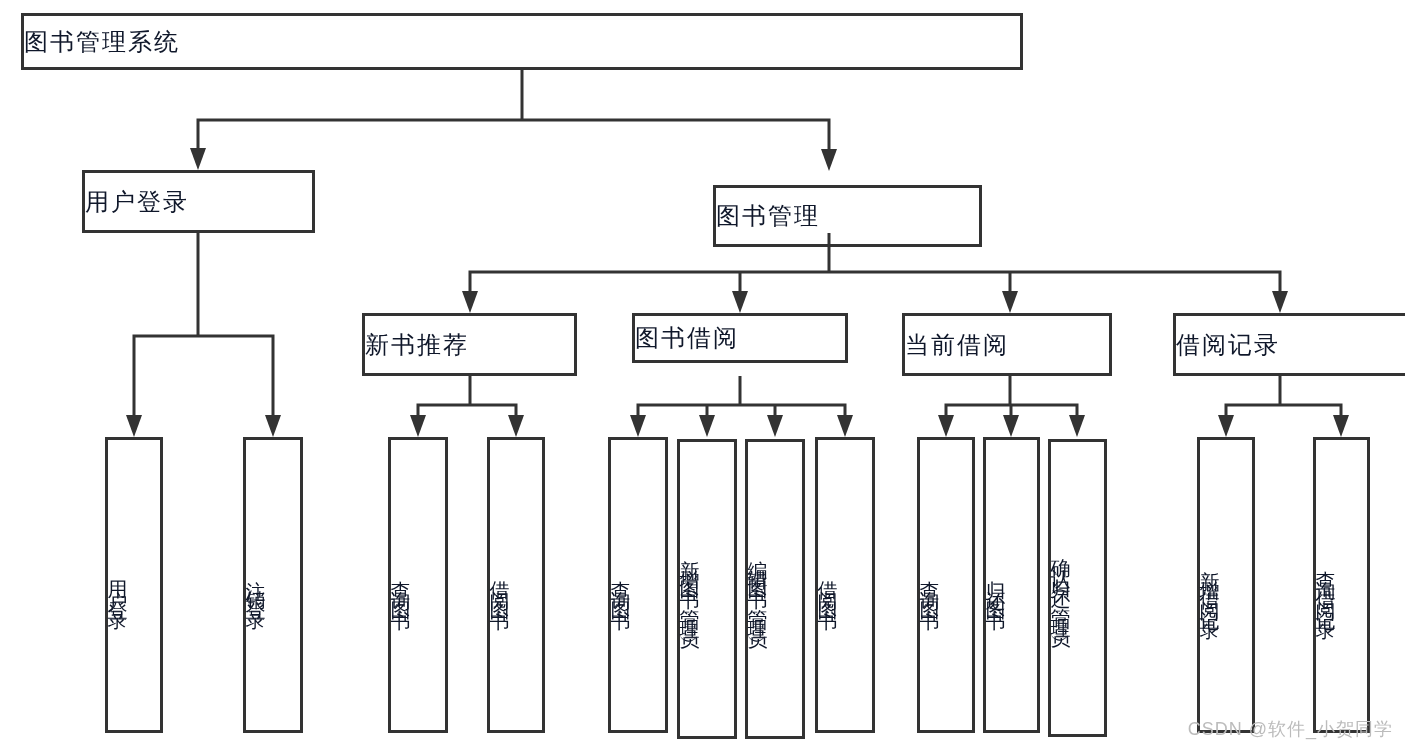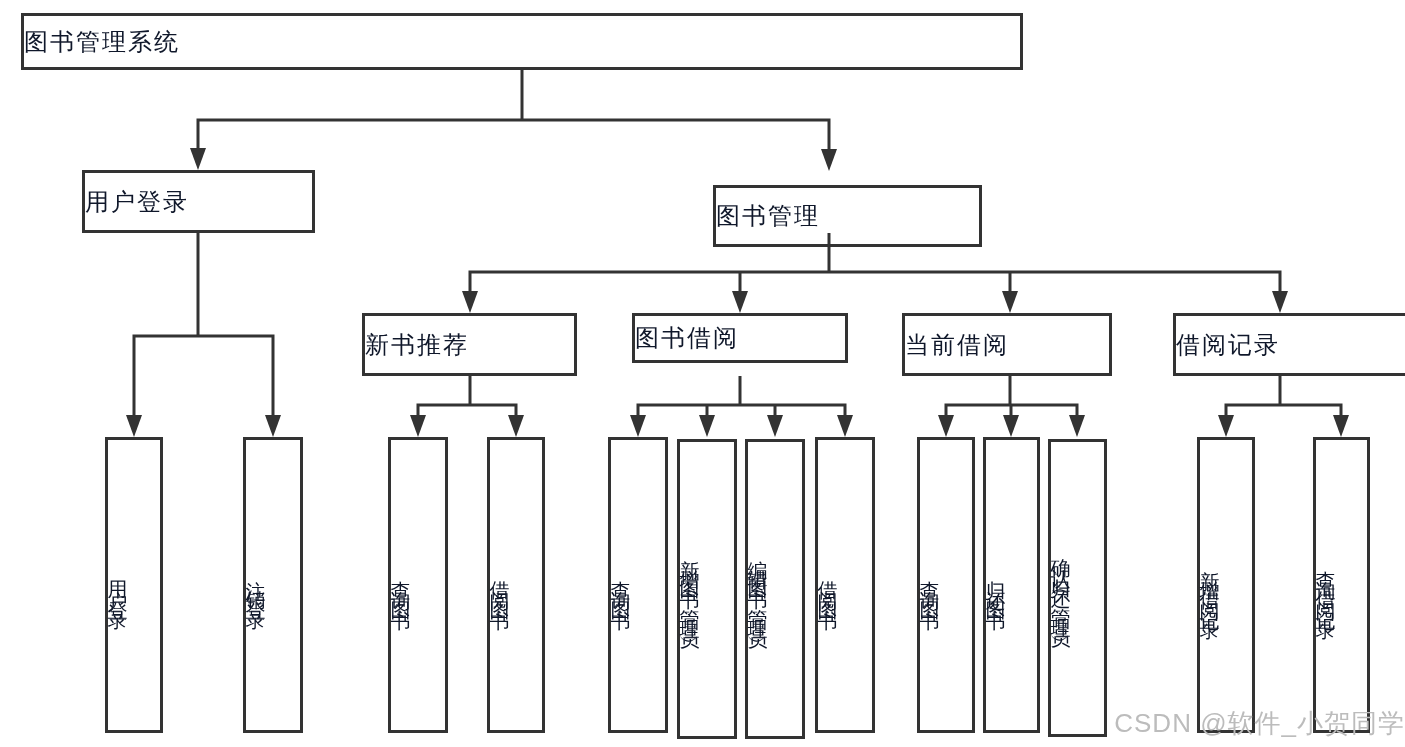--- a/index.html
+++ b/index.html
@@ -52,23 +52,23 @@
     stroke: #333333;
     stroke-width: 3;
     fill: none;
   }
   svg.connectors polygon {
     fill: #333333;
     stroke: none;
   }
   .watermark {
     position: absolute;
-    right: 0;
+    right: 12px;
     bottom: 6px;
-    font-size: 26px;
+    font-size: 18px;
     letter-spacing: 1px;
     color: #bcbcbc;
     z-index: 5;
     white-space: nowrap;
   }
 </style>
 </head>
 <body>
 
 <div class="canvas">

